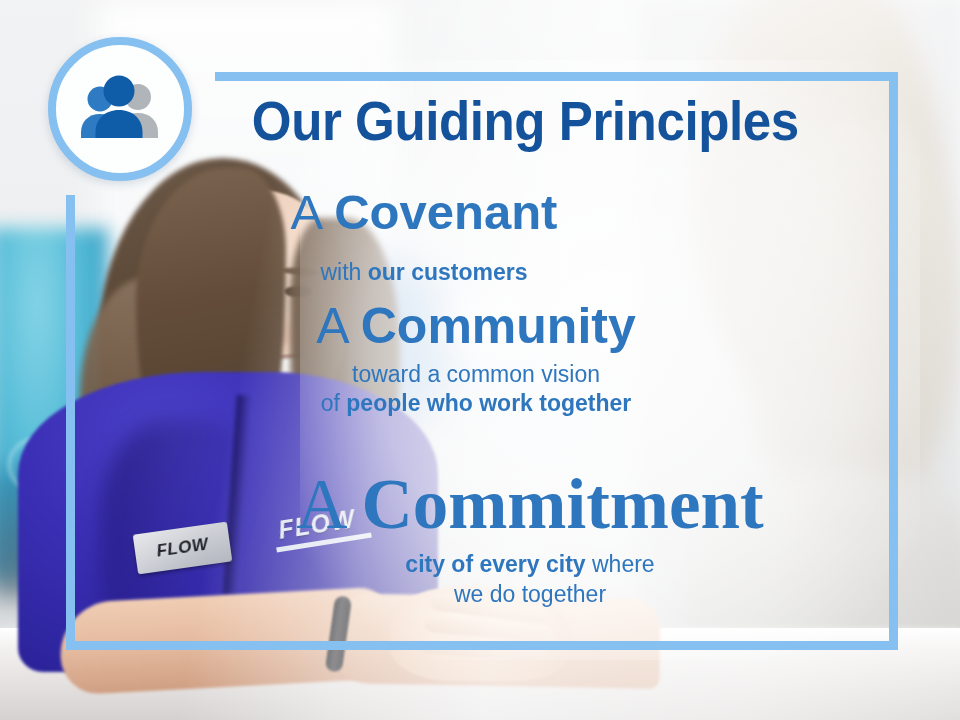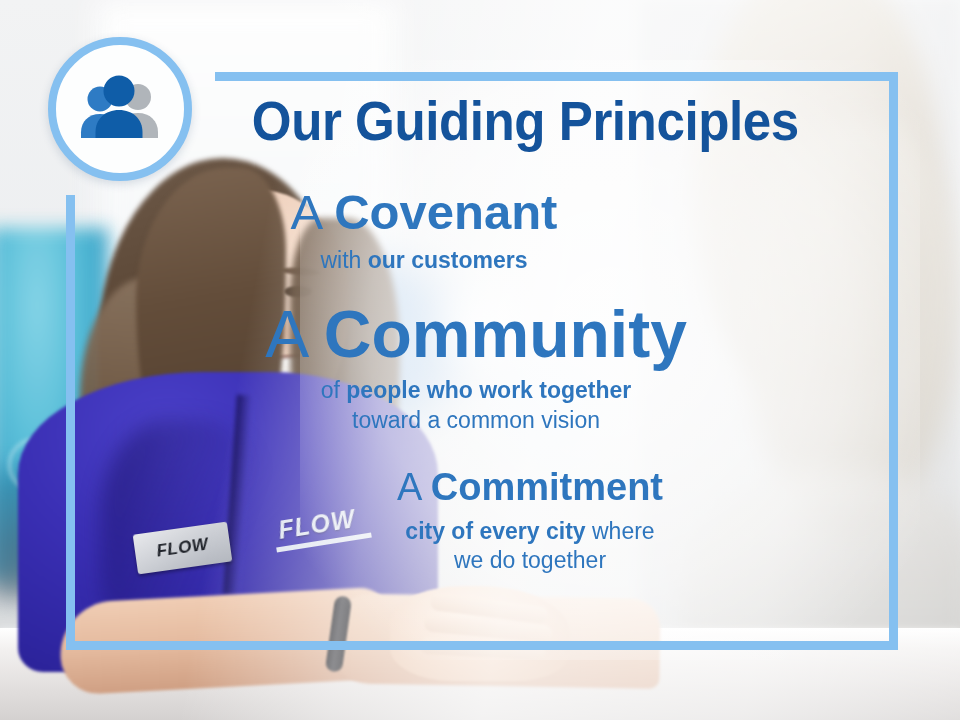--- a/index.html
+++ b/index.html
@@ -350,28 +350,28 @@
     font-size:23px;
     line-height:1.28;
     color:var(--blue);
     font-weight:normal;
   }
   .p-sub b { font-weight:bold; }
 
   
   #principle-1 { left:-58px; top:100px; }
   #principle-1 .p-title { font-size:49px; }
-  #principle-1 .p-sub   { margin-top:8px; }
+  #principle-1 .p-sub   { margin-top:20px; }
 
   #principle-2 { left:-6px; top:213px; }
-  #principle-2 .p-title { font-size:66px; }
+  #principle-2 .p-title { font-size:50px; }
   #principle-2 .p-sub   { margin-top:8px; }
 
   #principle-3 { left:48px; top:380px; }
-  #principle-3 .p-title { font-size:38px; }
+  #principle-3 .p-title { font-size:71px;font-family:Liberation Serif, serif; }
   #principle-3 .p-sub   { margin-top:10px; }
 
   :root {
     --navy:#14539B;
     --blue:#2E76BE;
     --frameblue:#85C0F0;
   }
 </style>
 </head>
 <body>
@@ -469,24 +469,24 @@
       <div class="p-sub">
         <span>with </span><b>our customers</b>
       </div>
     </div>
 
     <div class="principle" id="principle-2">
       <div class="p-title">
         <span class="lead">A </span><span class="key">Community</span>
       </div>
       <div class="p-sub">
+        <div>toward a common vision</div>
         <div>
           <span>of </span><b>people who work together</b>
         </div>
-        <div>toward a common vision</div>
       </div>
     </div>
 
     <div class="principle" id="principle-3">
       <div class="p-title">
         <span class="lead">A </span><span class="key">Commitment</span>
       </div>
       <div class="p-sub">
         <div>
           <b>city of every city</b><span> where</span>

